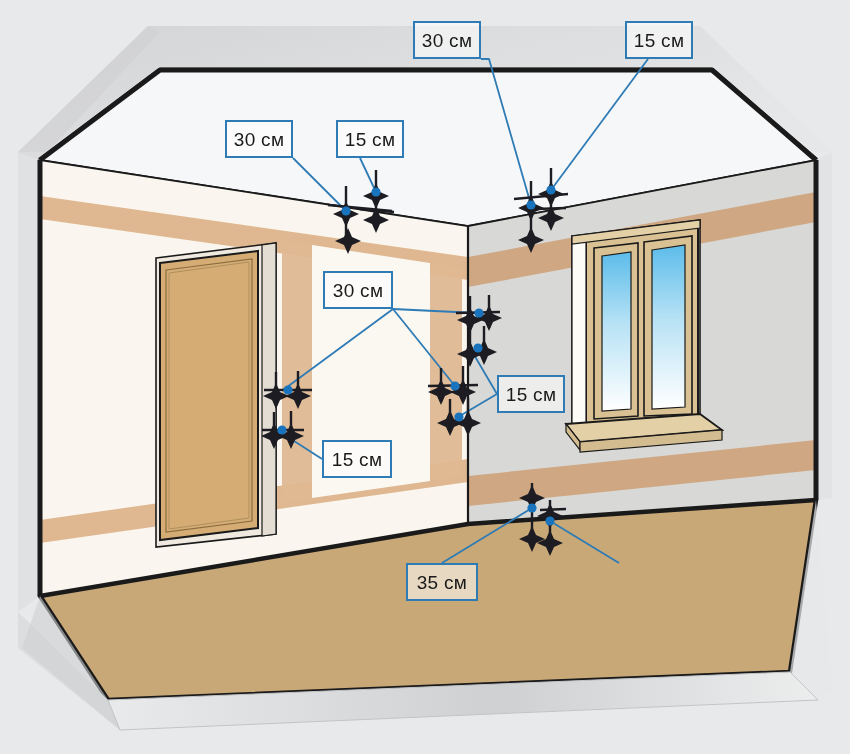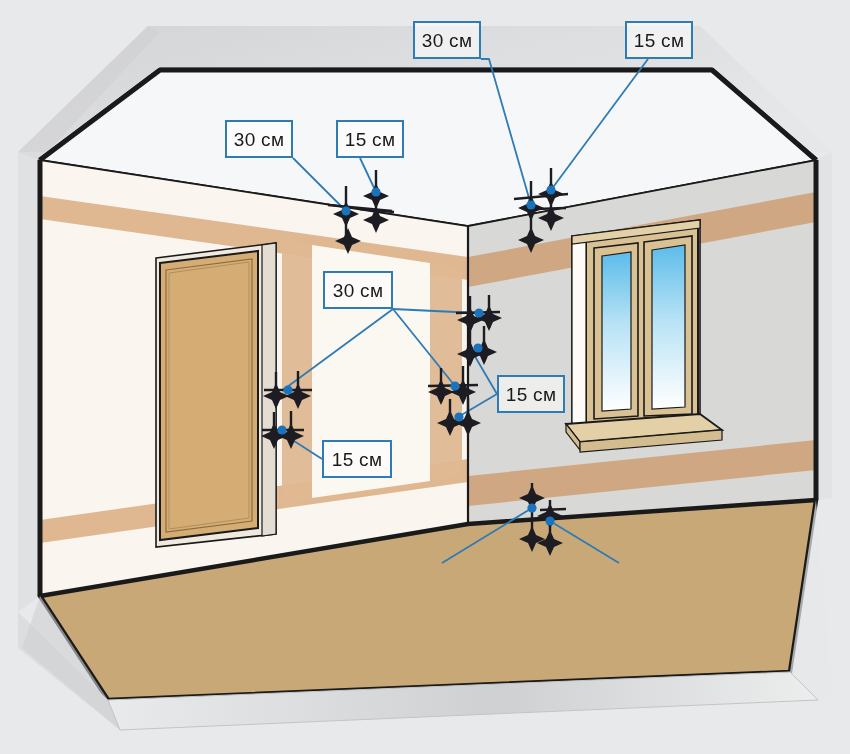--- a/index.html
+++ b/index.html
@@ -266,15 +266,16 @@
   <div class="callout" style="left:225px;top:120px;width:68px;height:38px;">30 см</div>
 
   <div class="callout" style="left:336px;top:120px;width:68px;height:38px;">15 см</div>
 
   <div class="callout" style="left:323px;top:271px;width:70px;height:38px;">30 см</div>
 
   <div class="callout" style="left:497px;top:375px;width:68px;height:38px;">15 см</div>
 
   <div class="callout" style="left:322px;top:440px;width:70px;height:38px;">15 см</div>
 
+  <div class="callout" style="left:406px;top:563px;width:72px;height:38px;">35 см</div>
 
 
 </div>
 
 </body></html>

